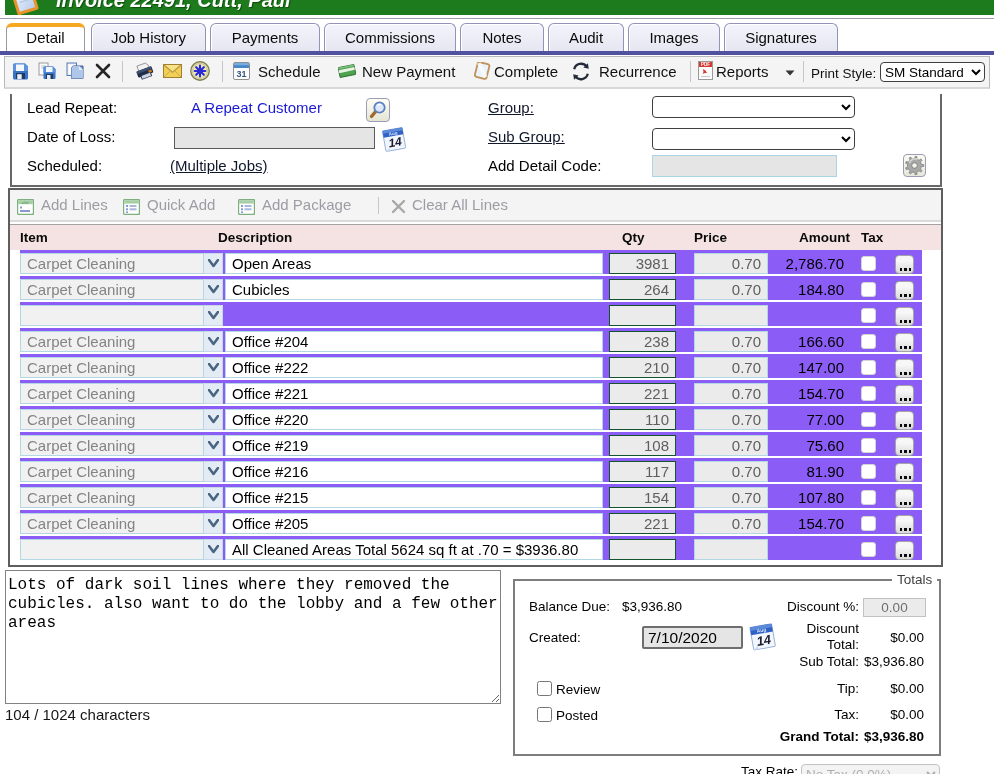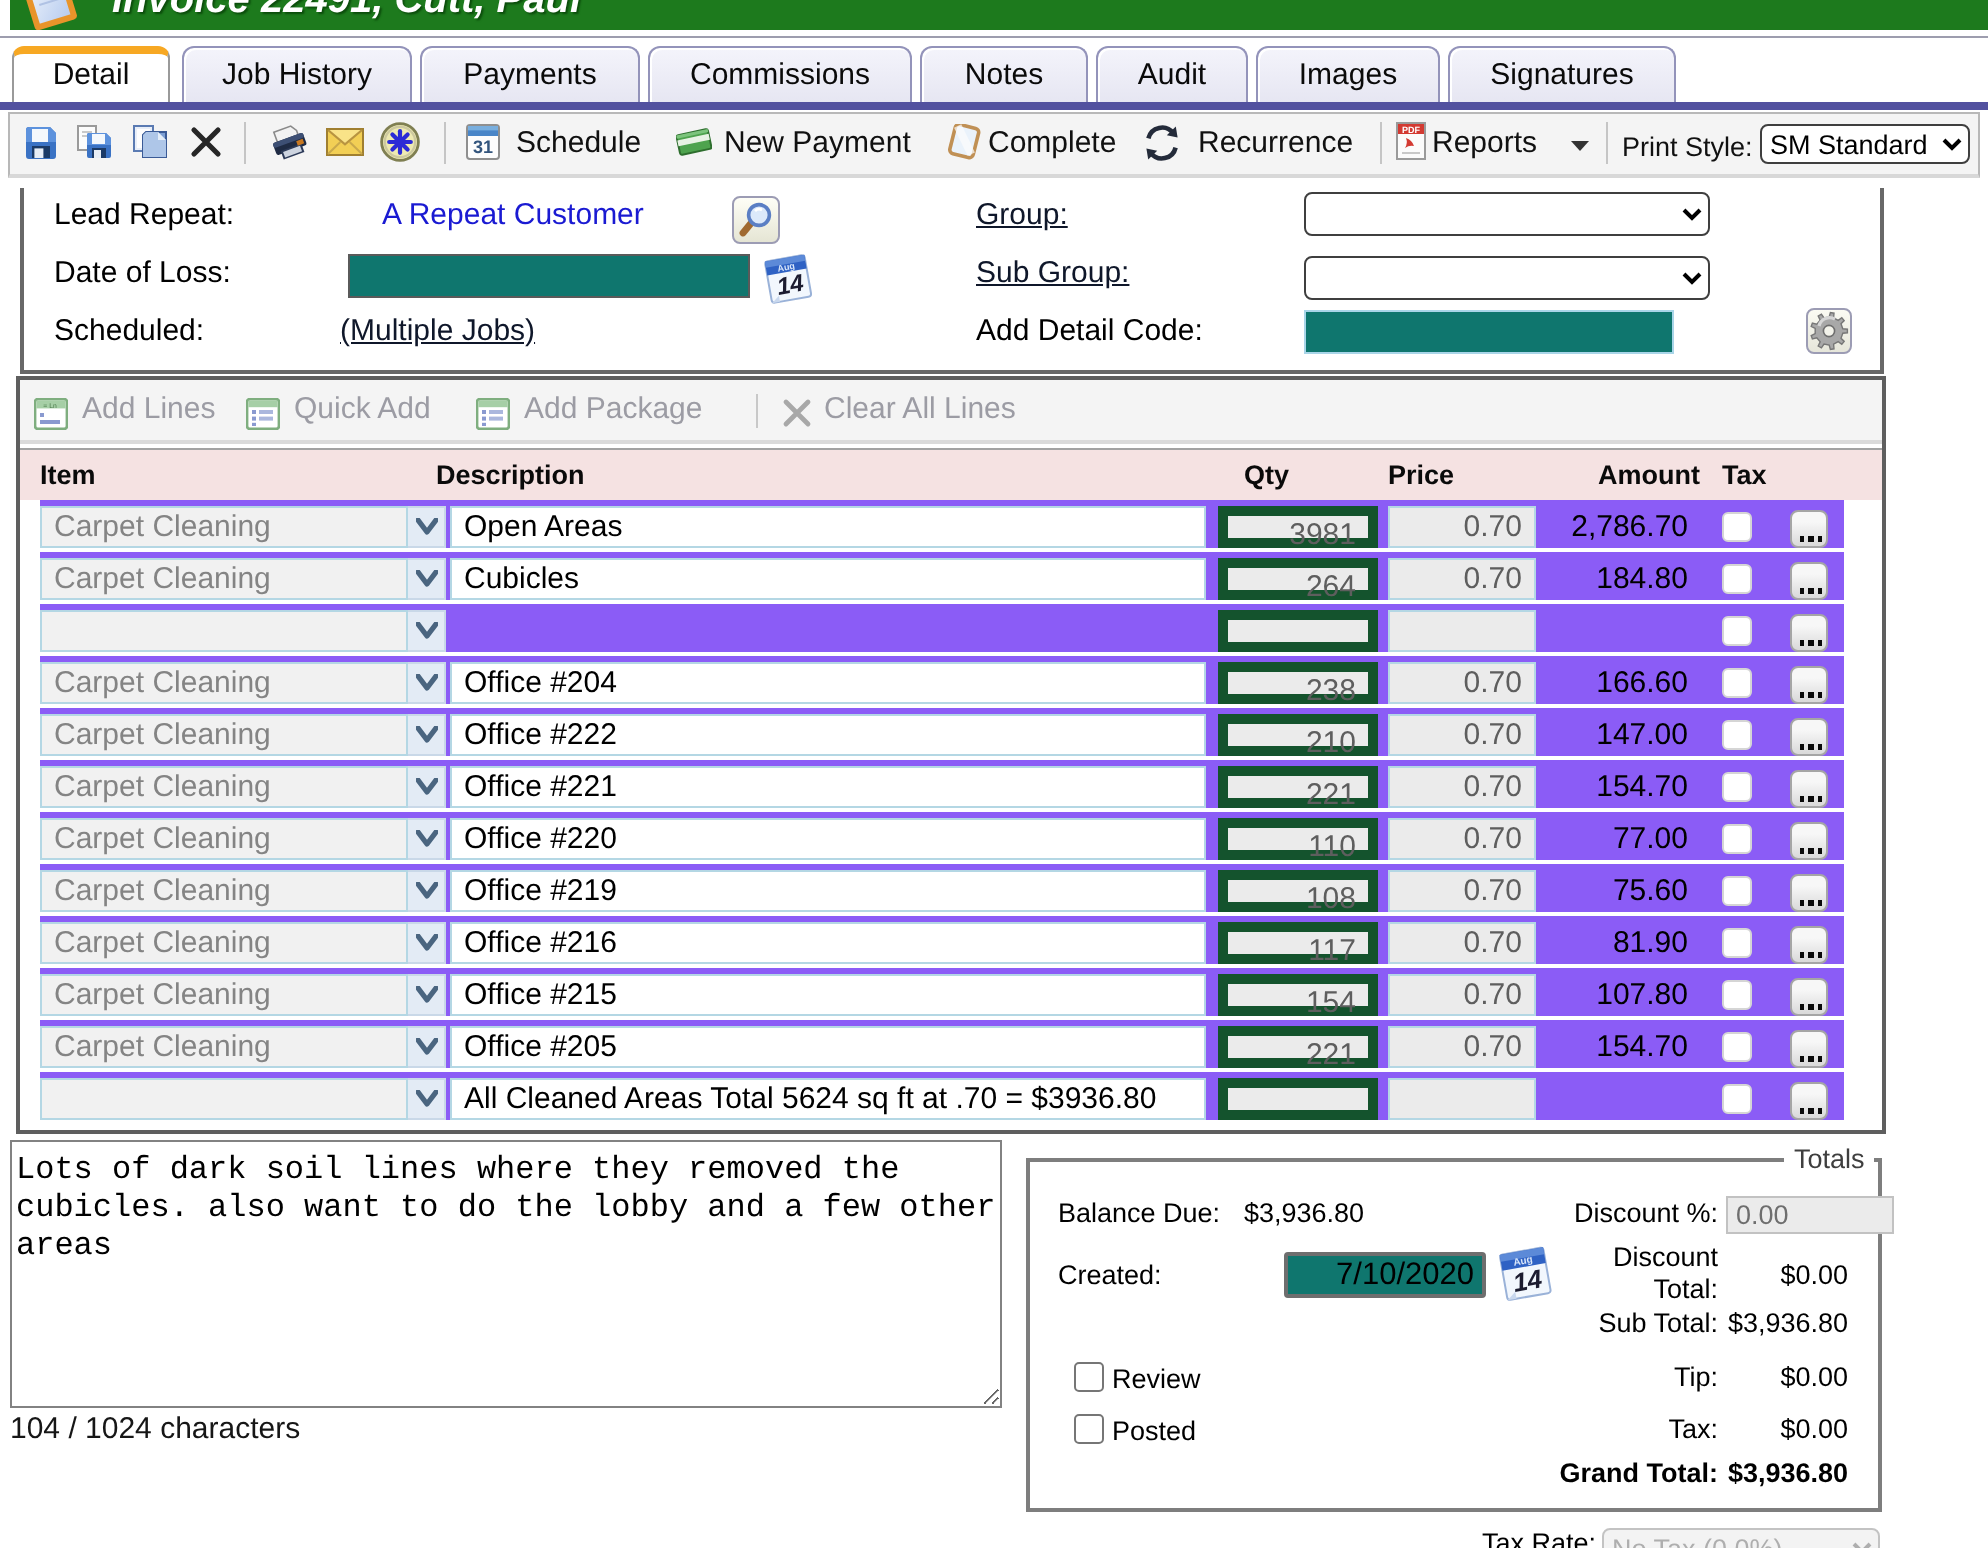--- a/index.html
+++ b/index.html
@@ -20,32 +20,32 @@
 .tbtxt{position:absolute;top:63px;height:17px;line-height:17px;font-size:15px;color:#111;white-space:nowrap;}
 
 #formpanel{left:10px;top:94px;width:932px;height:93px;box-sizing:border-box;border:2px solid #686868;border-top:none;background:#fff;}
 #tablepanel{left:8px;top:188px;width:935px;height:379px;box-sizing:border-box;border:2px solid #5e5e5e;background:#fff;}
 .lbl{position:absolute;height:18px;line-height:18px;white-space:nowrap;font-size:15px;}
 .link{color:#0f172a;text-decoration:underline;}
 .linkn{color:#1a1ad2;}
 input,select,textarea{font-family:"Liberation Sans",sans-serif;}
 select{border:1.5px solid #3f3f3f;border-radius:4px;background:#fff;color:#000;}
 select:disabled{border:1px solid #ababab;background:#efefef;color:#8d8d8d;}
-.tinput{position:absolute;box-sizing:border-box;border:1px solid #555;background:#0f766e;font-size:15px;padding:0 4px;outline:none;text-align:right;}
+.tinput{position:absolute;box-sizing:border-box;border:1px solid #555;background:#e5e5e5;font-size:15px;padding:0 4px;outline:none;}
 
 #gridbar{position:absolute;left:0;top:0;width:100%;height:30px;background:#f4f4f4;border-bottom:2px solid #dadada;}
 .gbtxt{position:absolute;top:6px;height:18px;line-height:18px;color:#9c9ca4;font-size:15px;white-space:nowrap;}
 #gridhead{position:absolute;left:0;top:34px;width:100%;height:26px;background:#f5e2e2;border-top:1px solid #a2a2a2;box-sizing:border-box;}
 .hcell{position:absolute;top:5px;font-weight:bold;font-size:13.5px;color:#0a0a0a;white-space:nowrap;}
 .row{position:absolute;left:10px;width:902px;height:24px;background:#8b5cf6;}
 .ibox{position:absolute;left:0;top:3px;width:184px;height:21px;box-sizing:border-box;border:1px solid #b4d7e4;background:#f1f1f1;color:#848484;font-size:15px;line-height:19px;padding-left:6px;overflow:hidden;white-space:nowrap;}
 .iarrow{position:absolute;left:184px;top:3px;width:19px;height:21px;box-sizing:border-box;background:#e3ebf5;border:1px solid #c9d8e8;border-left:none;}
 .iarrow svg{display:block;margin:5px auto 0;}
 .dbox{position:absolute;left:205px;top:3px;width:378px;height:21px;box-sizing:border-box;border:1px solid #b4d7e4;background:#fff;color:#000;font-size:15px;line-height:19px;padding-left:6px;white-space:nowrap;overflow:hidden;}
-.qbox{position:absolute;left:589px;top:3px;width:80px;height:21px;box-sizing:border-box;border:5px solid #14532d;background:#ebebeb;color:#5e5e5e;font-size:15px;line-height:19px;text-align:right;padding-right:6px;}
+.qbox{position:absolute;left:589px;top:3px;width:67px;height:21px;box-sizing:border-box;border:1px solid #14532d;background:#ebebeb;color:#5e5e5e;font-size:15px;line-height:19px;text-align:right;padding-right:6px;}
 .pbox{position:absolute;left:674px;top:3px;width:74px;height:21px;box-sizing:border-box;border:1px solid #b4d7e4;background:#ebebeb;color:#5e5e5e;font-size:15px;line-height:19px;text-align:right;padding-right:6px;}
 .amt{position:absolute;left:680px;top:5px;width:144px;text-align:right;font-size:15px;color:#000;line-height:18px;}
 .cbx{position:absolute;left:841px;top:6px;width:15px;height:15px;box-sizing:border-box;border:1px solid #d5d5d5;border-radius:3px;background:#fff;}
 .dots{position:absolute;left:875px;top:5px;width:19px;height:19px;box-sizing:border-box;border:1px solid #a5a5a5;border-radius:4px;background:linear-gradient(#f7f7f7 30%,#d9d9d9);}
 .dots i{position:absolute;width:2.5px;height:2.5px;background:#0a0a0a;top:12px;}
 
 #notes{left:5px;top:570px;width:496px;height:134px;box-sizing:border-box;border:1px solid #828282;font-family:"Liberation Mono",monospace;font-size:16px;line-height:19px;padding:5px 0 0 2px;resize:both;overflow:hidden;background:#fff;}
 #charcount{left:5px;top:706px;font-size:15px;color:#161616;}
 #totfs{left:513px;top:579px;width:428px;height:177px;box-sizing:border-box;border:2px solid #7e7e7e;background:#fff;font-size:13.5px;}
 #totleg{position:absolute;left:377px;top:-9px;background:#fff;padding:0 5px;color:#3f3f3f;font-size:13.5px;line-height:16px;}
@@ -522,21 +522,21 @@
 
 <textarea class="abs" id="notes" style="">Lots of dark soil lines where they removed the
 cubicles. also want to do the lobby and a few other
 areas</textarea>
 <div class="abs" id="charcount">104 / 1024 characters</div>
 <div class="abs" id="totfs">
   <div id="totleg">Totals</div>
   <div class="tlbl" style="left:14px;top:18px;">Balance Due:</div>
   <div class="tlbl" style="left:107px;top:18px;">$3,936.80</div>
   <div class="tright" style="left:204px;top:18px;width:140px;">Discount %:</div>
-  <input class="tinput" style="left: 348px; top: 17px; width: 84px; height: 19px; background: rgb(235, 235, 235); border: 1px solid rgb(194, 194, 194); color: rgb(110, 110, 110); text-align: left; font-size: 13.5px;" value="0.00">
+  <input class="tinput" style="left: 348px; top: 17px; width: 63px; height: 19px; background: rgb(235, 235, 235); border: 1px solid rgb(194, 194, 194); color: rgb(110, 110, 110); text-align: center; font-size: 13.5px;" value="0.00">
   <div class="tlbl" style="left:14px;top:49px;">Created:</div>
   <input class="tinput" style="left: 127px; top: 45px; width: 101px; height: 23px; border: 2px solid rgb(110, 110, 110); border-radius: 2px; font-size: 15.5px;" value="7/10/2020">
   <div class="tright" style="left:204px;top:40px;width:140px;">Discount<br>Total:</div>
   <div class="tright" style="left:309px;top:49px;width:100px;">$0.00</div>
   <div class="tright" style="left:204px;top:73px;width:140px;">Sub Total:</div>
   <div class="tright" style="left:309px;top:73px;width:100px;">$3,936.80</div>
   <input type="checkbox" style="position: absolute; left: 22px; top: 100px; width: 15px; height: 15px; margin: 0px;">
   <div class="tlbl" style="left:41px;top:101px;">Review</div>
   <div class="tright" style="left:204px;top:100px;width:140px;">Tip:</div>
   <div class="tright" style="left:309px;top:100px;width:100px;">$0.00</div>

